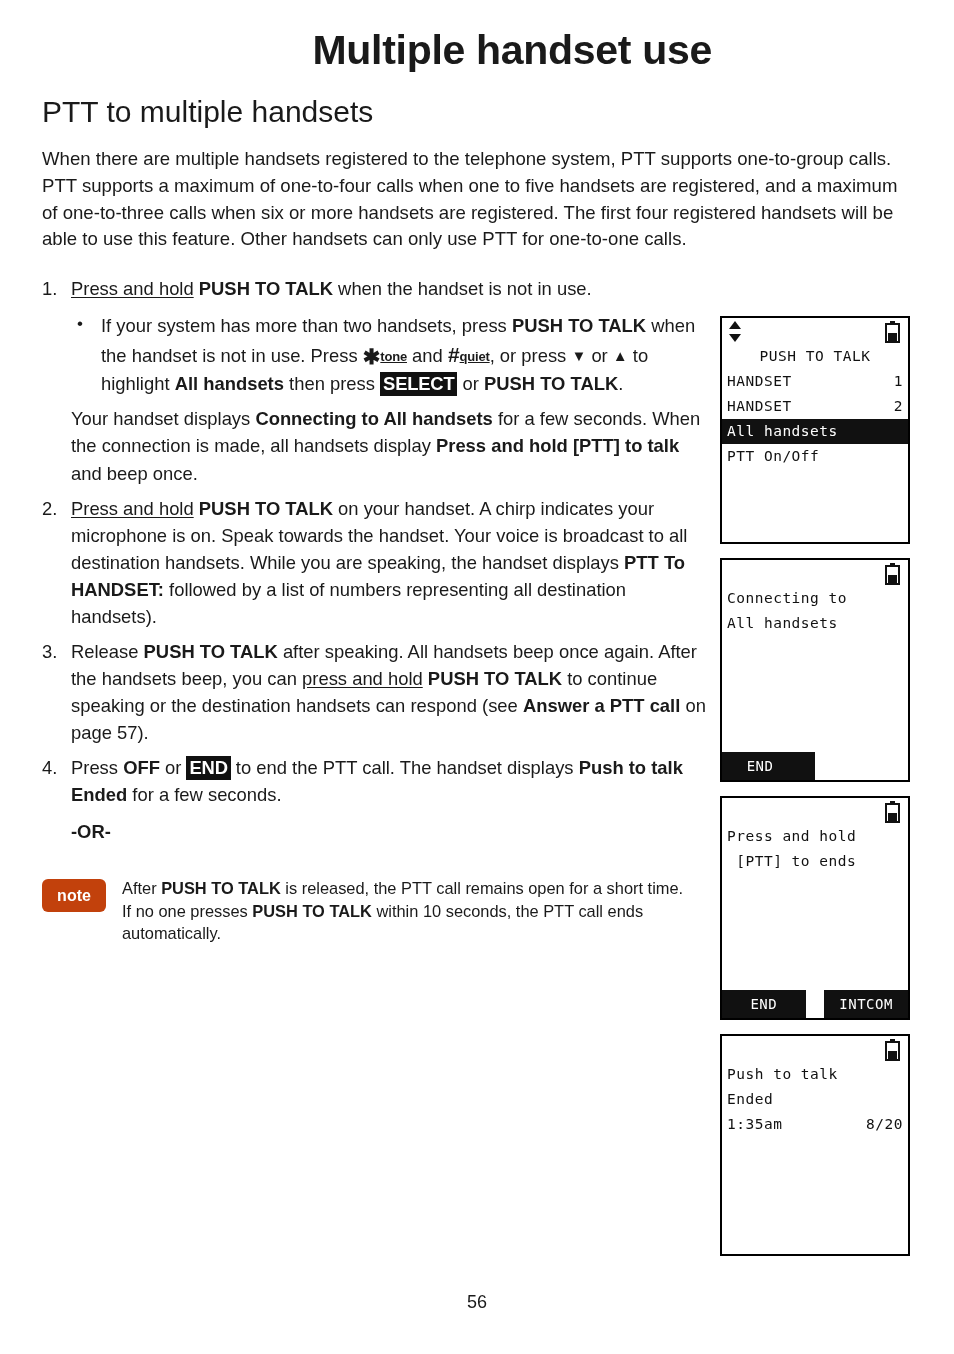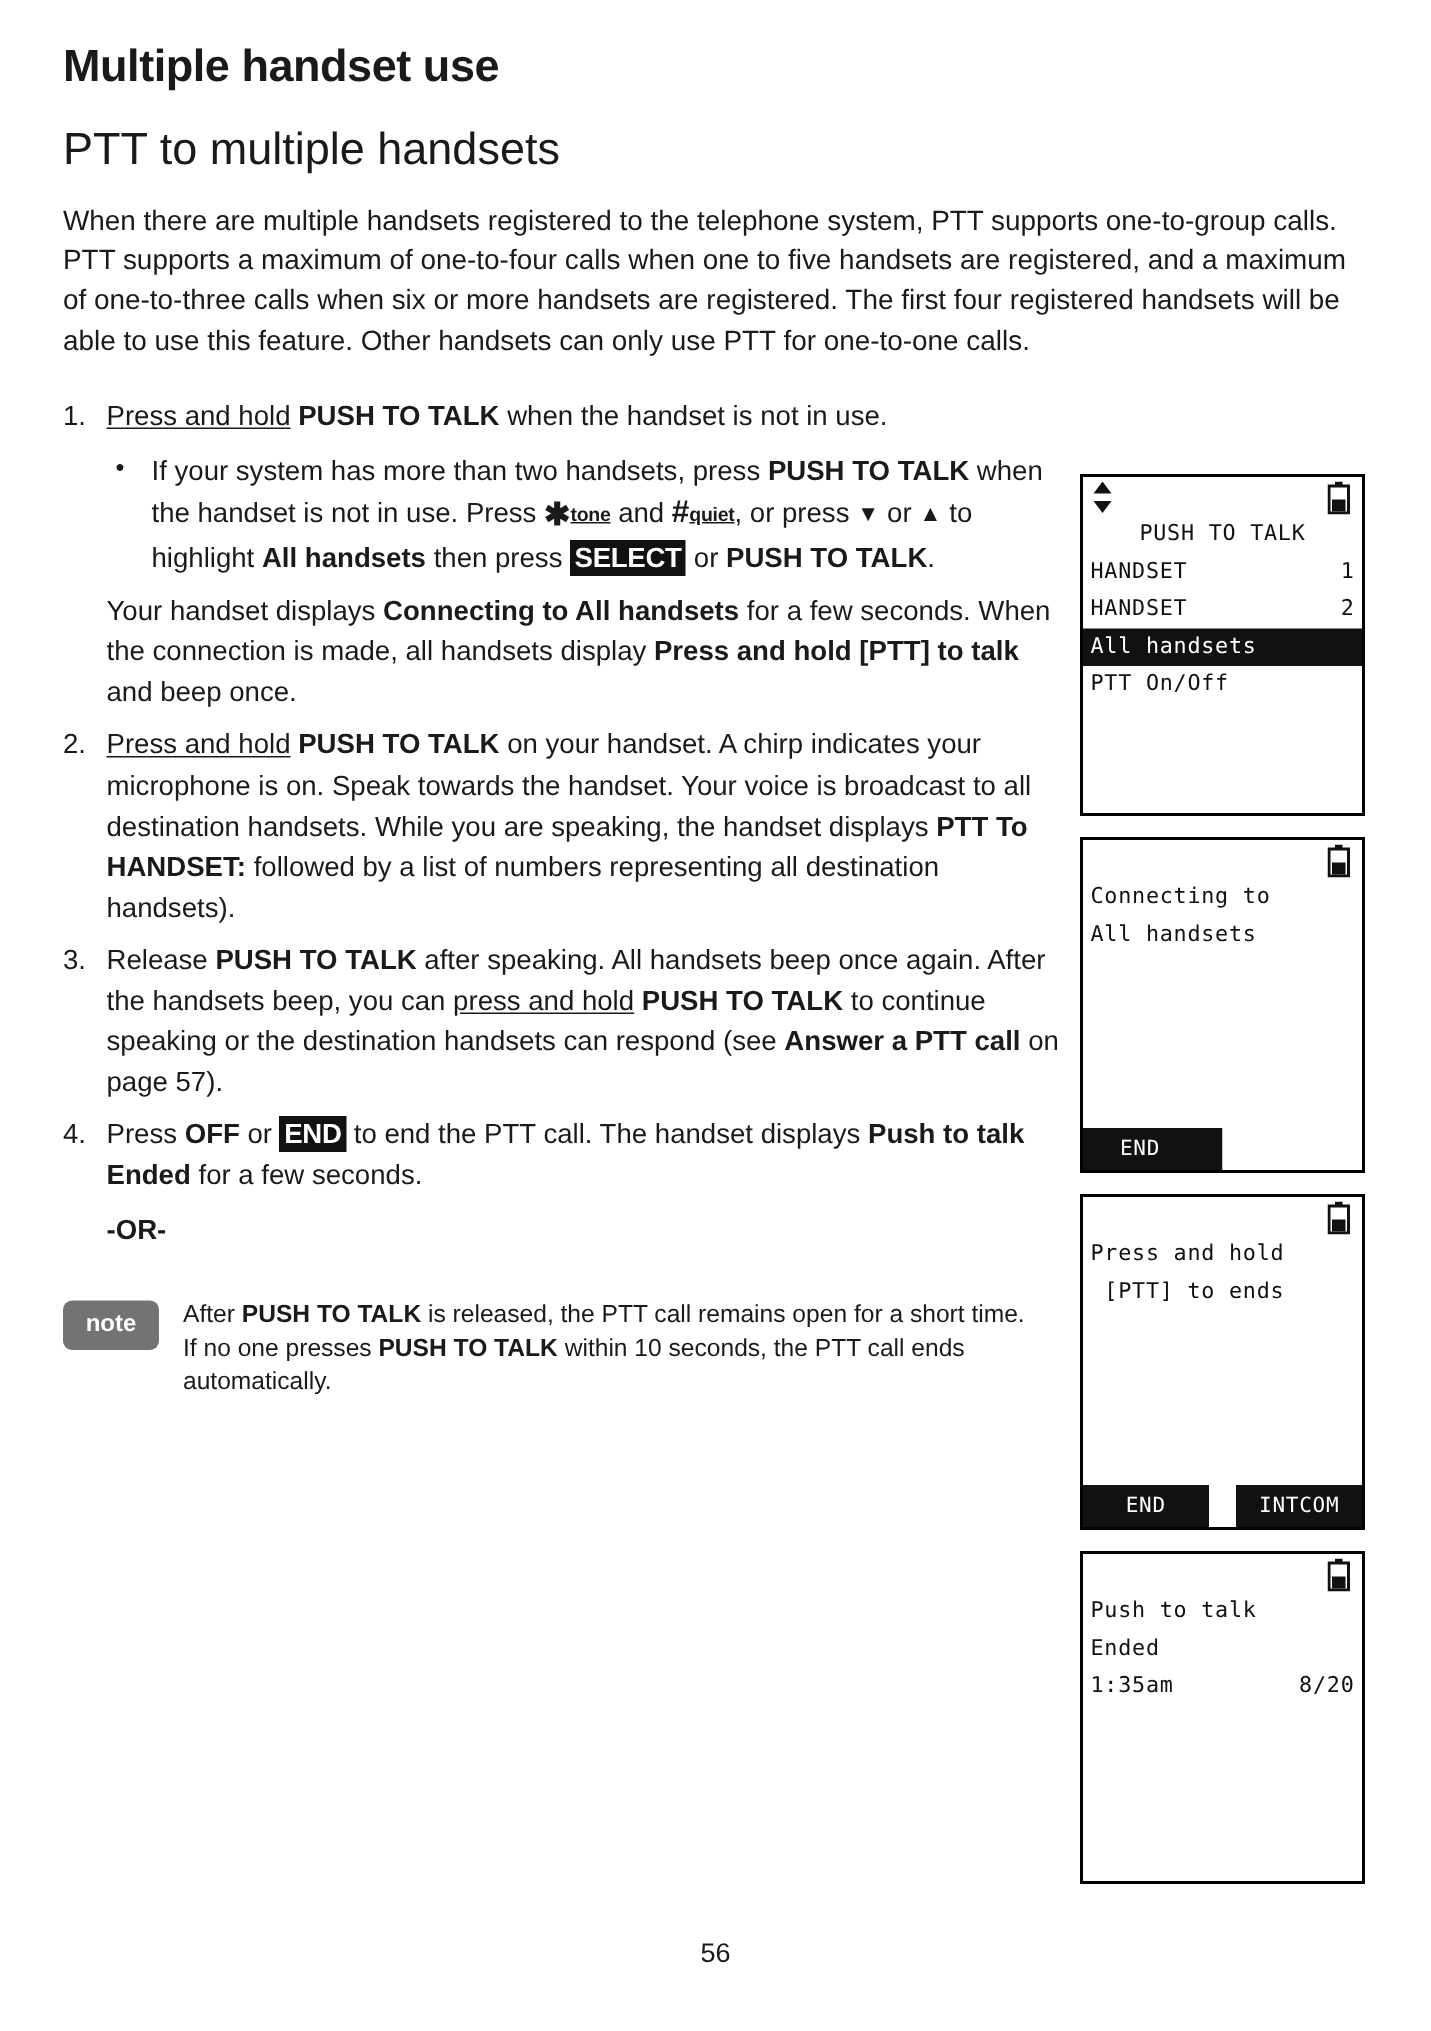--- a/index.html
+++ b/index.html
@@ -23,26 +23,27 @@
 
   
   .content {
     position: absolute;
     left: 42px;
     top: 28px;
     width: 670px;
   }
 
   h1.chapter-title {
-    font-size: 30px;
+    font-size: 41px;
     font-weight: bold;
     letter-spacing: -0.3px;
     margin: 0 0 22px 0;
     line-height: 1.1;
     color: #1a1a1a;
+    text-align: right;
   }
 
   h2.section-title {
     font-size: 30px;
     font-weight: normal;
     margin: 0 0 16px 0;
     line-height: 1.15;
     color: #1a1a1a;
   }
 
@@ -156,21 +157,21 @@
   
   .note-block {
     display: flex;
     align-items: flex-start;
     margin-top: 34px;
   }
   .note-badge {
     flex: 0 0 auto;
     width: 64px;
     height: 33px;
-    background: #737373;
+    background: #c2410c;
     border-radius: 6px;
     color: #ffffff;
     font-size: 16px;
     font-weight: bold;
     display: flex;
     align-items: center;
     justify-content: center;
     margin-top: 2px;
   }
   .note-text {

